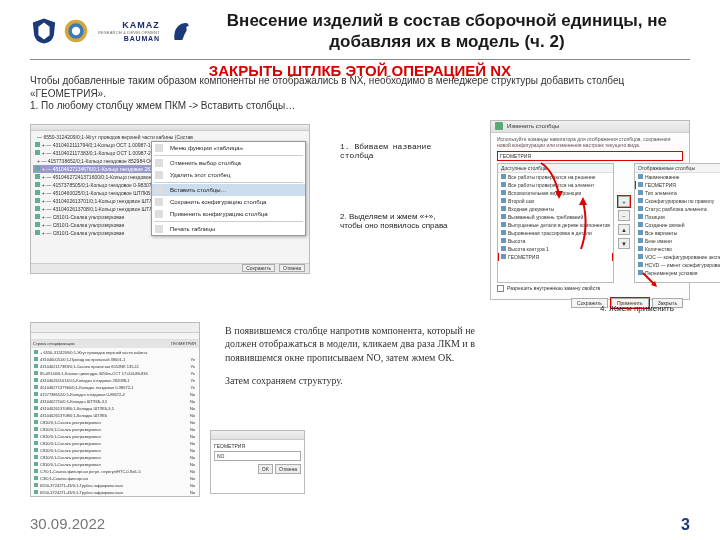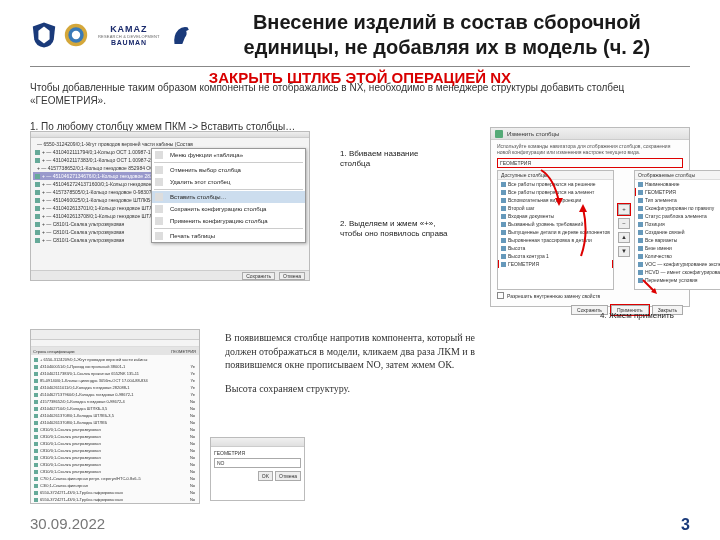--- a/index.html
+++ b/index.html
@@ -1,35 +1,35 @@
 <!DOCTYPE html>
 <html><head>
 <meta charset="utf-8">
 <style>
   * { box-sizing: border-box; margin: 0; padding: 0; }
   body { width: 720px; height: 540px; font-family: Arial, sans-serif; font-size: 10px; color: #333; background: #fff; position: relative; overflow: hidden; }
 
   .header { display: flex; align-items: center; padding: 10px 30px 6px 30px; }
   .logos { display: flex; align-items: center; gap: 4px; }
   .logo1, .logo2 { width: 28px; height: 28px; }
-  .logo3 { display: flex; flex-direction: column; align-items: center; margin-left: 4px; }
+  .logo3 { display: flex; flex-direction: column; align-items: flex-end; margin-left: 4px; }
   .logo3 .txt1 { font-size: 9px; font-weight: bold; letter-spacing: 1px; color: #1a2a6c; }
   .logo3 .txt2 { font-size: 4px; color: #666; letter-spacing: 0.2px; }
   .logo3 .txt3 { font-size: 7px; font-weight: bold; color: #1a2a6c; letter-spacing: 0.8px; }
   .logo4 { width: 26px; height: 26px; margin-left: 4px; }
-  .title { flex: 1; text-align: center; font-size: 20px; font-weight: bold; color: #1a1a1a; line-height: 1.25; padding-left: 10px; }
+  .title { flex: 1; text-align: center; font-size: 17px; font-weight: bold; color: #1a1a1a; line-height: 1.25; padding-left: 10px; }
 
   .divider { margin: 0 30px; height: 1px; background: #888; }
 
   .content { position: relative; padding: 6px 30px 0 30px; height: 440px; }
 
   .red-title { text-align: center; color: #d80000; font-weight: bold; font-size: 15px; position: absolute; left: 0; right: 0; top: 2px; line-height: 1.2; z-index: 5; }
 
   .intro { font-size: 10px; line-height: 1.3; margin-top: 8px; position: relative; z-index: 4; }
-  .intro2 { font-size: 10px; margin-top: 14px; }
+  .intro2 { font-size: 10px; margin-top: 0; }
 
   .shot1, .shot2, .shot3, .shot4 { position: absolute; background: #f4f4f4; border: 1px solid #bbb; font-size: 5px; }
 
   
   .shot1 { left: 30px; top: 64px; width: 280px; height: 150px; }
   .shot1-toolbar { height: 6px; background: linear-gradient(#eee,#ddd); border-bottom:1px solid #ccc; }
   .tree-panel { position:absolute; left:2px; top:8px; width: 160px; }
   .tree-row { display:flex; align-items:center; height:8px; padding-left:2px; gap:2px; white-space:nowrap; overflow:hidden; }
   .tree-icon { width:5px; height:5px; background:#6a9; }
   .tree-row.sel { background:#99c; color:#fff; }
@@ -278,27 +278,27 @@
         </svg>
     </div>
     <div class="red-arrow" style="left:150px; top:150px;">
       <svg width="20" height="20">
           <path d="M2 2 L14 14" stroke="#d00" stroke-width="2" fill="none"></path>
           <path d="M10 14 L16 16 L14 10 Z" fill="#d00"></path>
         </svg>
     </div>
   </div>
 
-  <div class="ann" style="left:340px; top:82px; width:100px;">1. Вбиваем название столбца</div>
+  <div class="ann" style="left:340px; top:82px; width:100px;font-family:Liberation Mono, monospace;">1. Вбиваем название столбца</div>
   <div class="ann" style="left:340px; top:152px; width:120px;">2. Выделяем и жмем «+», чтобы оно появилось справа</div>
   <div class="ann" style="left:600px; top:244px; width:90px;">4. Жмем применить</div>
 
   <div class="bodytext">
     <p>В появившемся столбце напротив компонента, который не должен отображаться в модели, кликаем два раза ЛКМ и в появившемся окне прописываем NO, затем жмем ОК.</p>
-    <p style="margin-top:10px;">Высота сохраняем структуру.</p>
+    <p style="margin-top:10px;">Затем сохраняем структуру.</p>
   </div>
 
   <div class="shot3">
     <div class="s3head"></div>
     <div class="s3toolbar"></div>
     <div class="s3-row hdr">
       <span>Строка спецификации</span>
         <span class="col2">ГЕОМЕТРИЯ</span>
     </div>
     <div class="s3-rows" id="s3rows">

